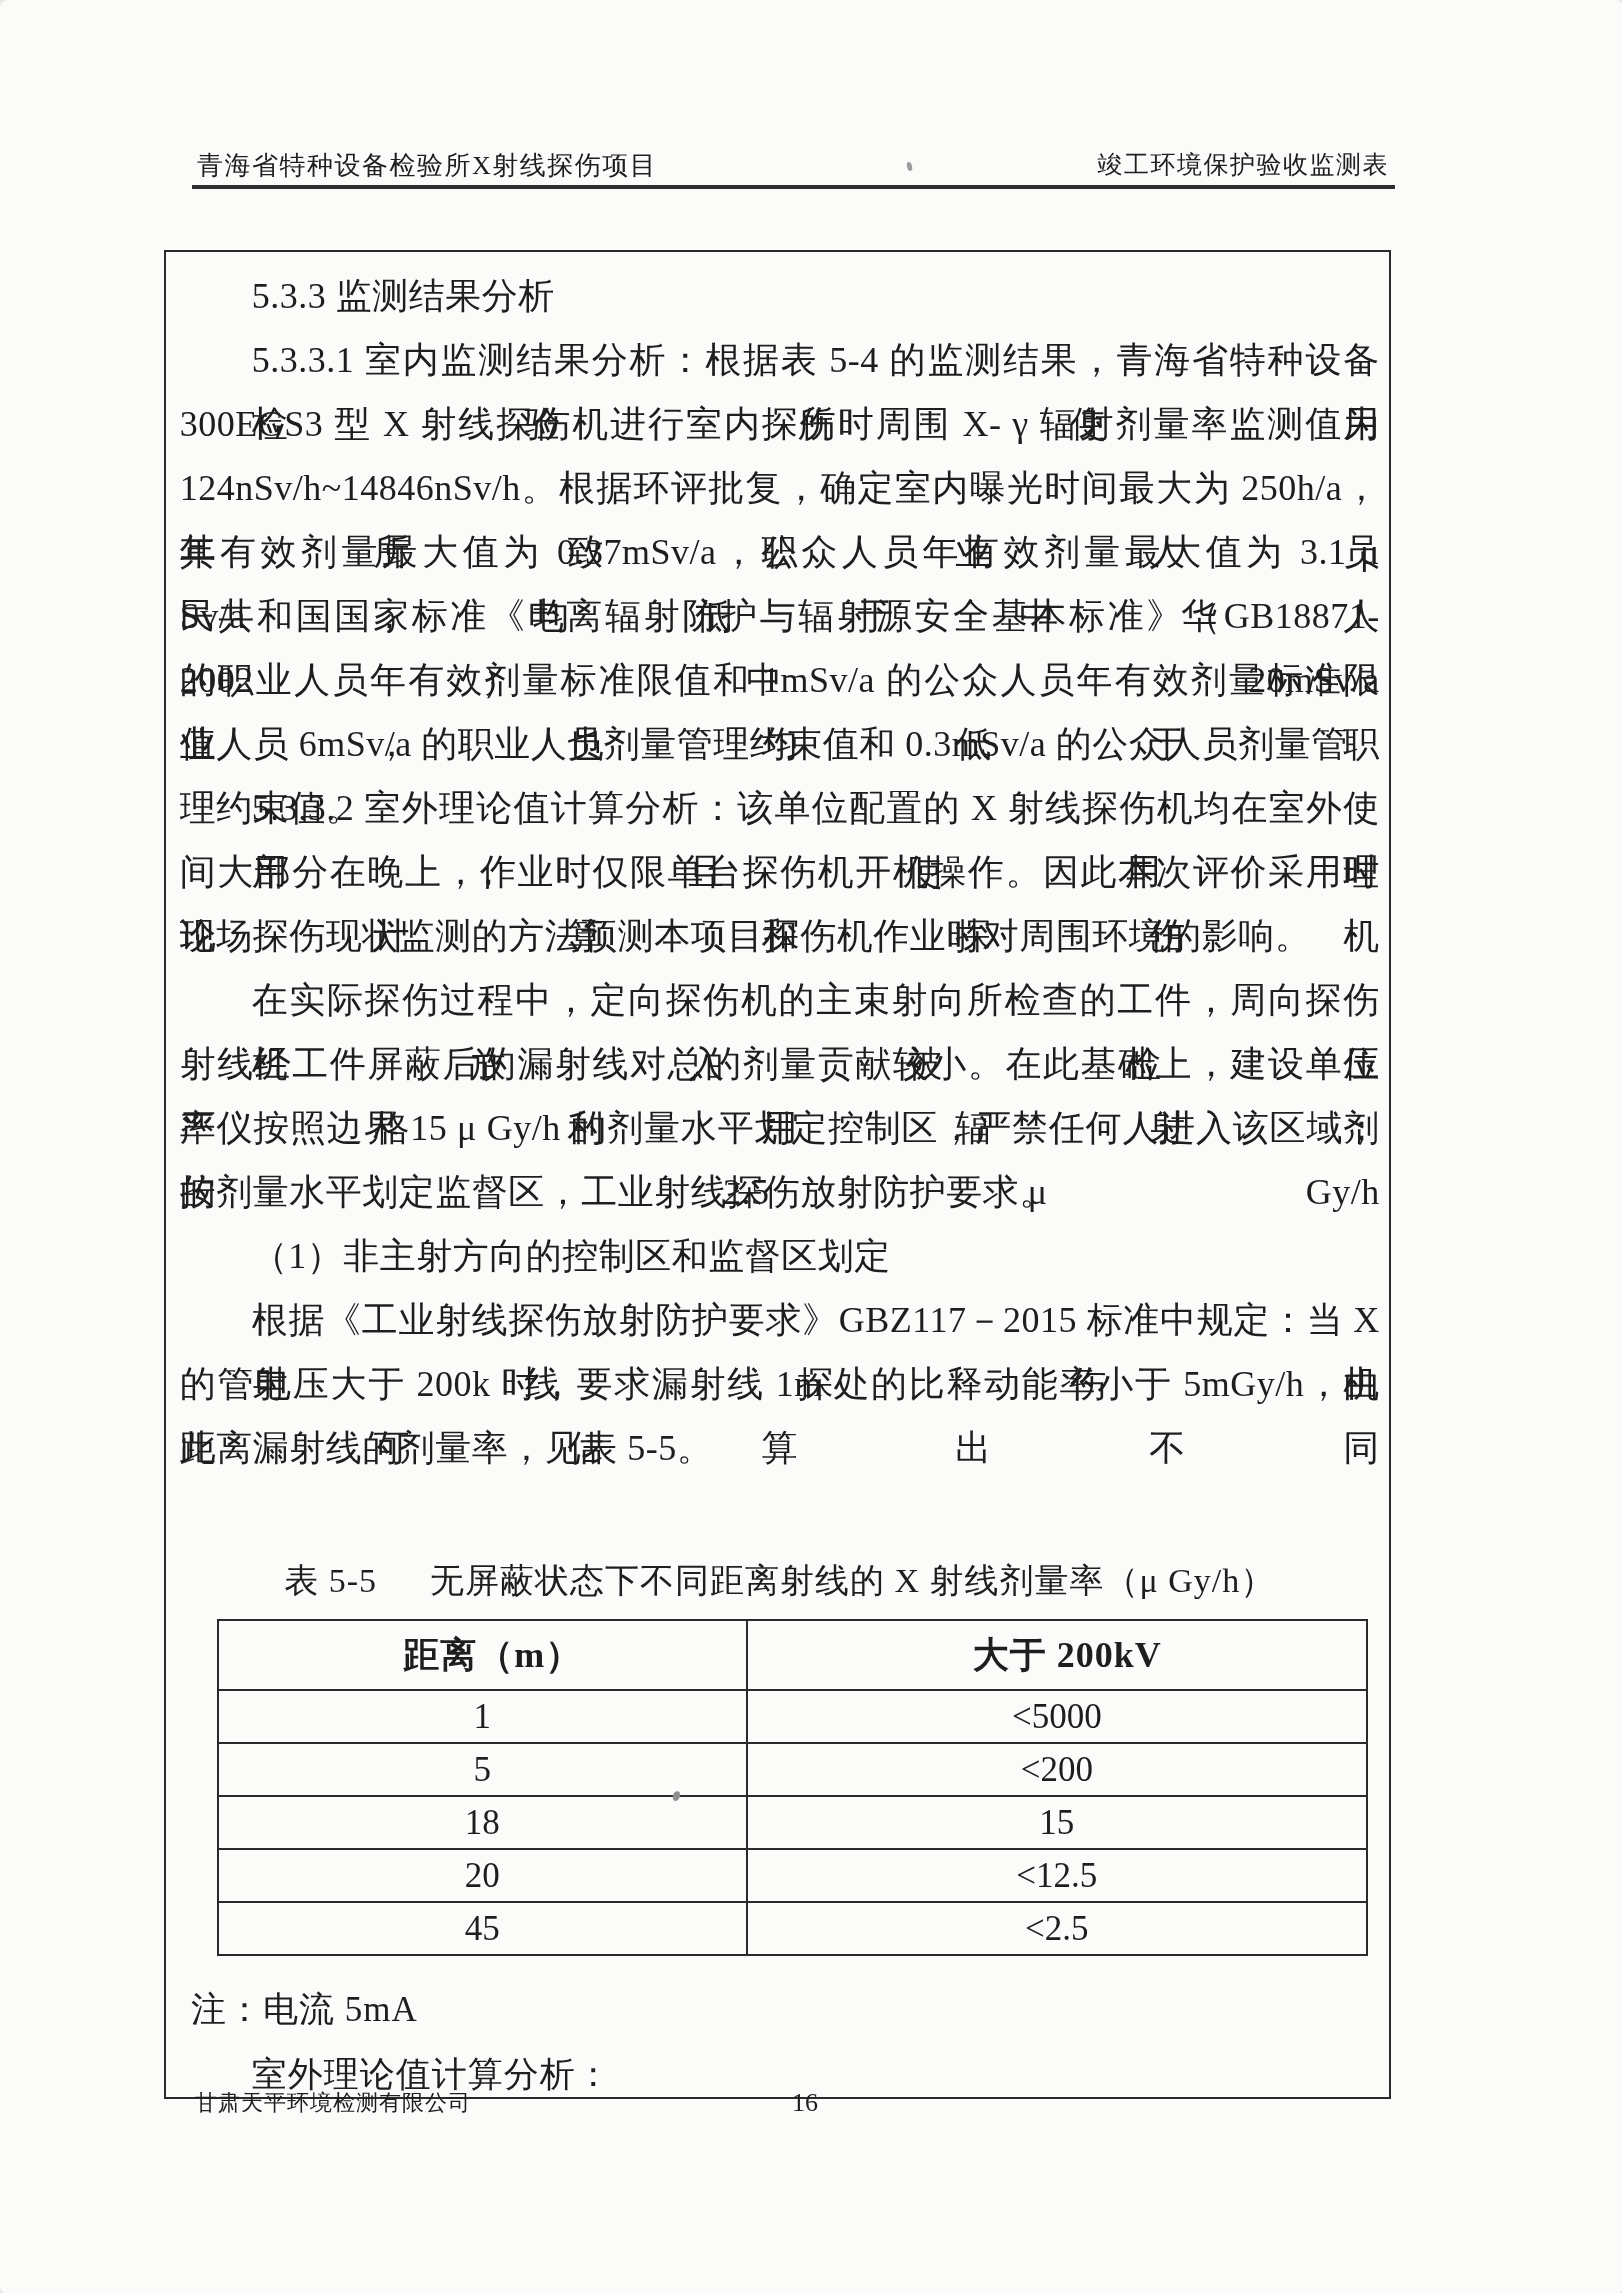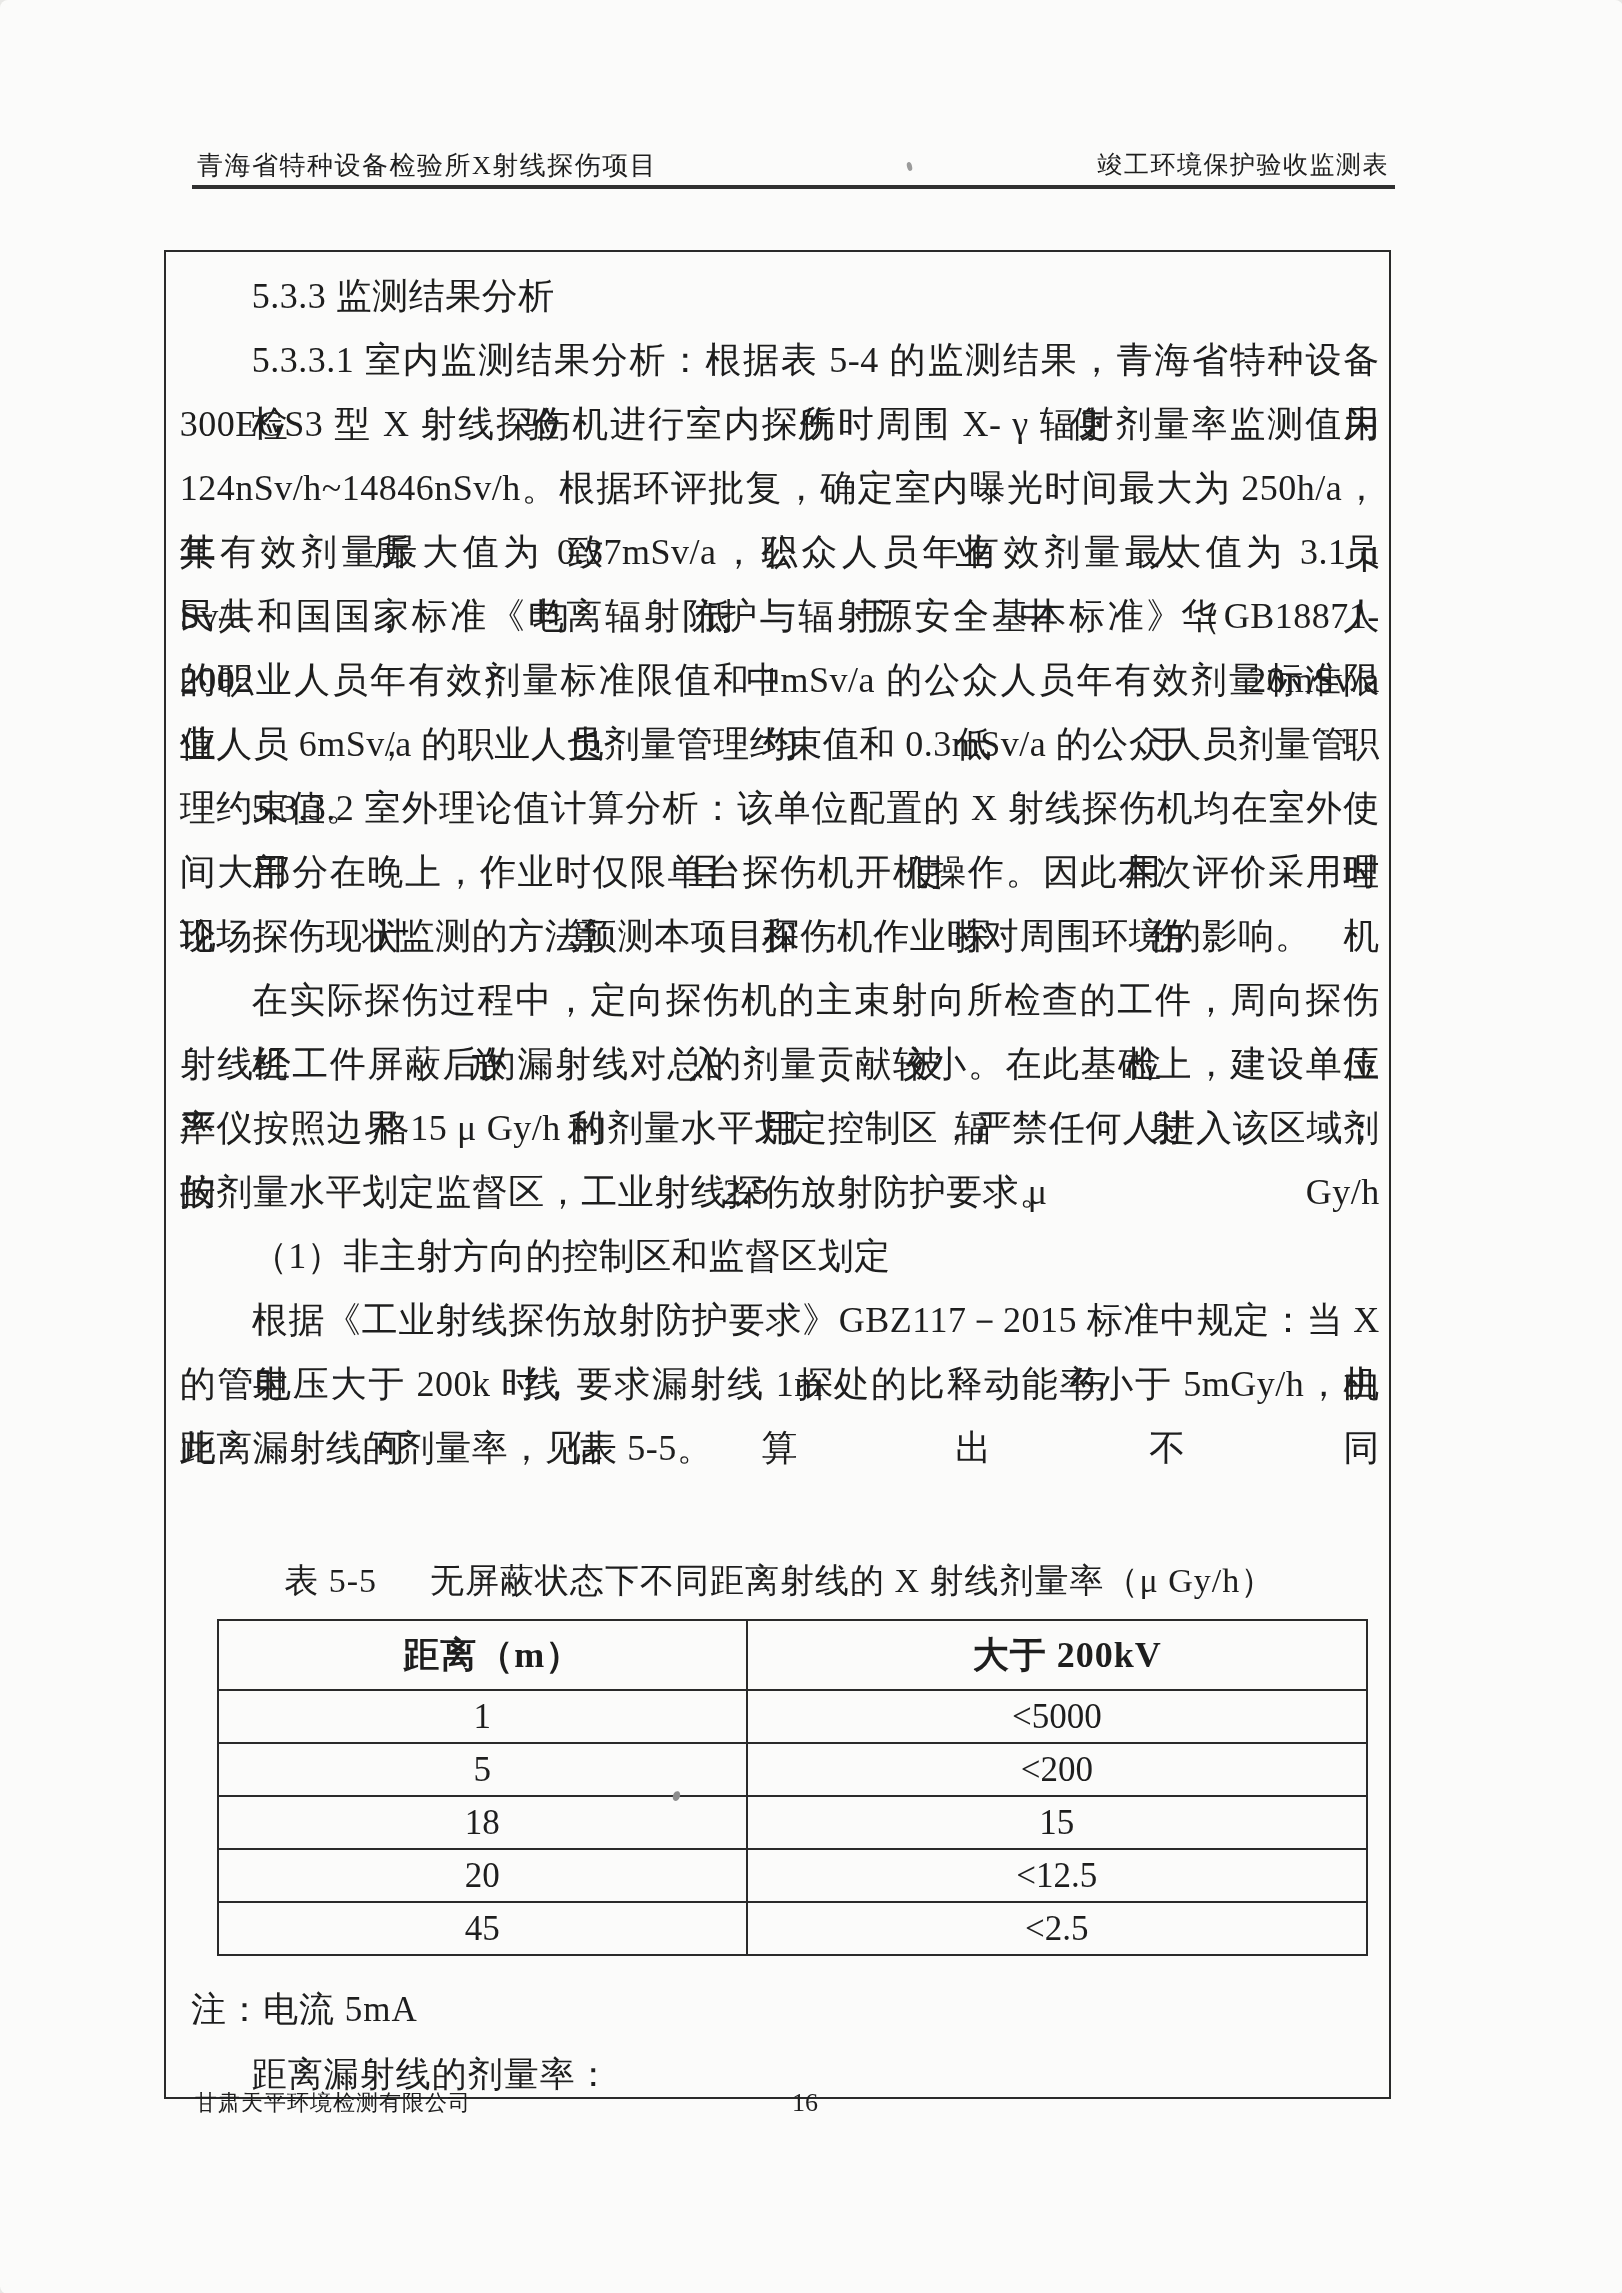--- a/index.html
+++ b/index.html
@@ -155,21 +155,21 @@
             <td>&lt;12.5</td>
           </tr>
           <tr>
             <td>45</td>
             <td>&lt;2.5</td>
           </tr>
         </tbody>
     </table>
 
     <div class="note">注：电流 5mA</div>
-    <div class="example">距离漏射线的剂量率：</div>
+    <div class="example">室外理论值计算分析：</div>
 
   </div>
 
   <div class="speck speck1"></div>
   <div class="speck speck2"></div>
 
   <div class="ftr-company">甘肃天平环境检测有限公司</div>
   <div class="ftr-page">16</div>
 
 </div>

